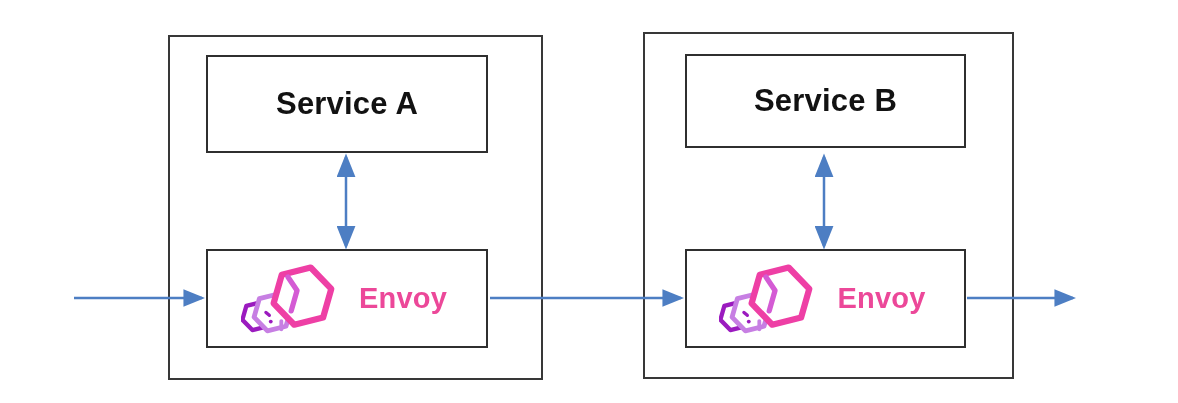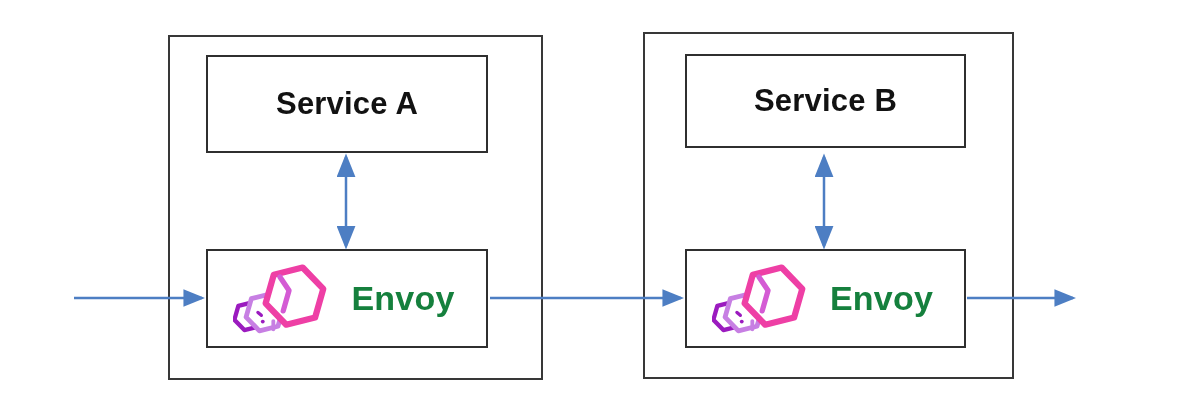--- a/index.html
+++ b/index.html
@@ -19,21 +19,21 @@
   }
   .sA{left:182px;top:55px;width:282px;height:98px;}
   .eA{left:182px;top:249px;width:282px;height:99px;}
   .sB{left:661px;top:54px;width:281px;height:94px;}
   .eB{left:661px;top:249px;width:281px;height:99px;}
   .service-label{
     font-size:31px;font-weight:700;color:#121212;letter-spacing:0.2px;
   }
   .envoy-node{gap:22px;}
   .envoy-label{
-    font-size:34px;font-weight:700;color:#15803d;letter-spacing:0.2px;
+    font-size:29px;font-weight:700;color:#ec4899;letter-spacing:0.2px;
   }
   .envoy-logo{flex:0 0 auto;margin-left:-6px;}
   .arrows{
     position:absolute;left:0;top:0;width:1178px;height:403px;z-index:3;pointer-events:none;
   }
 </style>
 </head>
 <body>
 
 <div class="canvas">

